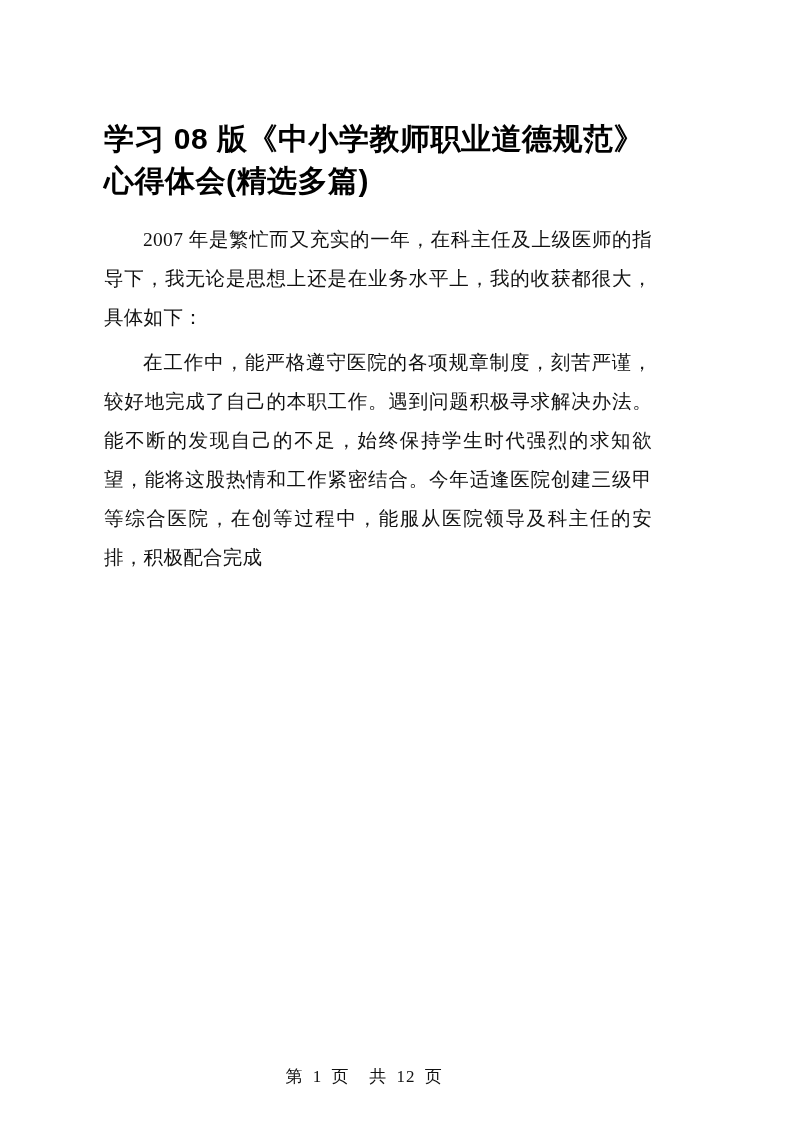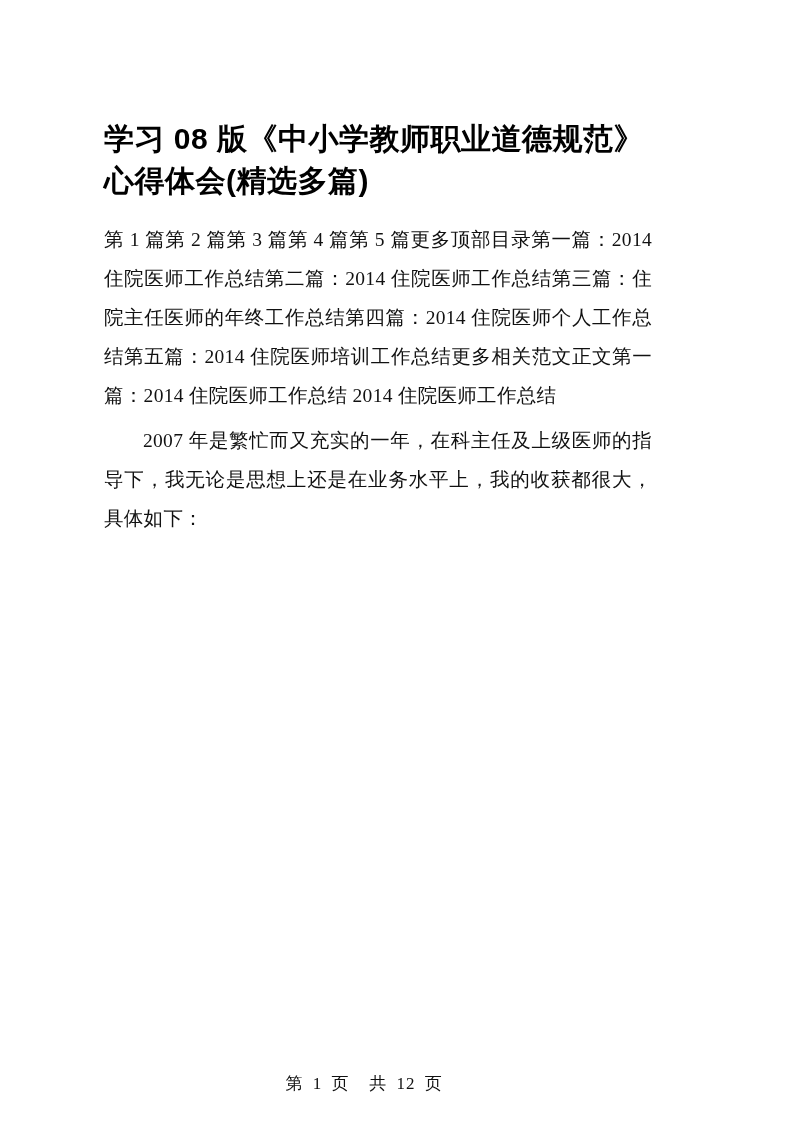--- a/index.html
+++ b/index.html
@@ -43,41 +43,41 @@
     color: #111;
     letter-spacing: 0.3px;
   }
   .para.indent {
     text-indent: 2em;
   }
   .footer {
     position: absolute;
     left: 0;
     right: 0;
-    bottom: 36px;
+    bottom: 43px;
     text-align: center;
     font-family: "Liberation Serif", "DejaVu Serif", serif;
     font-size: 17px;
     color: #111;
     letter-spacing: 1px;
   }
   .footer span { margin: 0 2px; }
 </style>
 </head>
 <body>
 
 <div class="page">
 
   <h1 class="doc-title">学习 08 版《中小学教师职业道德规范》心得体会(精选多篇)</h1>
 
-  <p class="para">第 1 篇第 2 篇第 3 篇第 4 篇第 5 篇更多顶部目录第一篇：2014 住院医师工作总结第二篇：2014 住院医师工作总结第三篇：住院主任医师的年终工作总结第四篇：2014 住院医师个人工作总结第五篇：2014 住院医师培训工作总结更多相关范文正文第一篇：2014 住院医师工作总结 2014 住院医师工作总结</p>
 
   <p class="para indent">2007 年是繁忙而又充实的一年，在科主任及上级医师的指导下，我无论是思想上还是在业务水平上，我的收获都很大，具体如下：</p>
 
 
+  <p class="para indent">在工作中，能严格遵守医院的各项规章制度，刻苦严谨，较好地完成了自己的本职工作。遇到问题积极寻求解决办法。能不断的发现自己的不足，始终保持学生时代强烈的求知欲望，能将这股热情和工作紧密结合。今年适逢医院创建三级甲等综合医院，在创等过程中，能服从医院领导及科主任的安排，积极配合完成</p>
 
   <div class="footer">
     <span>第</span>
     <span>1</span>
     <span>页</span>
     &nbsp;
     <span>共</span>
     <span>12</span>
     <span>页</span>
   </div>

